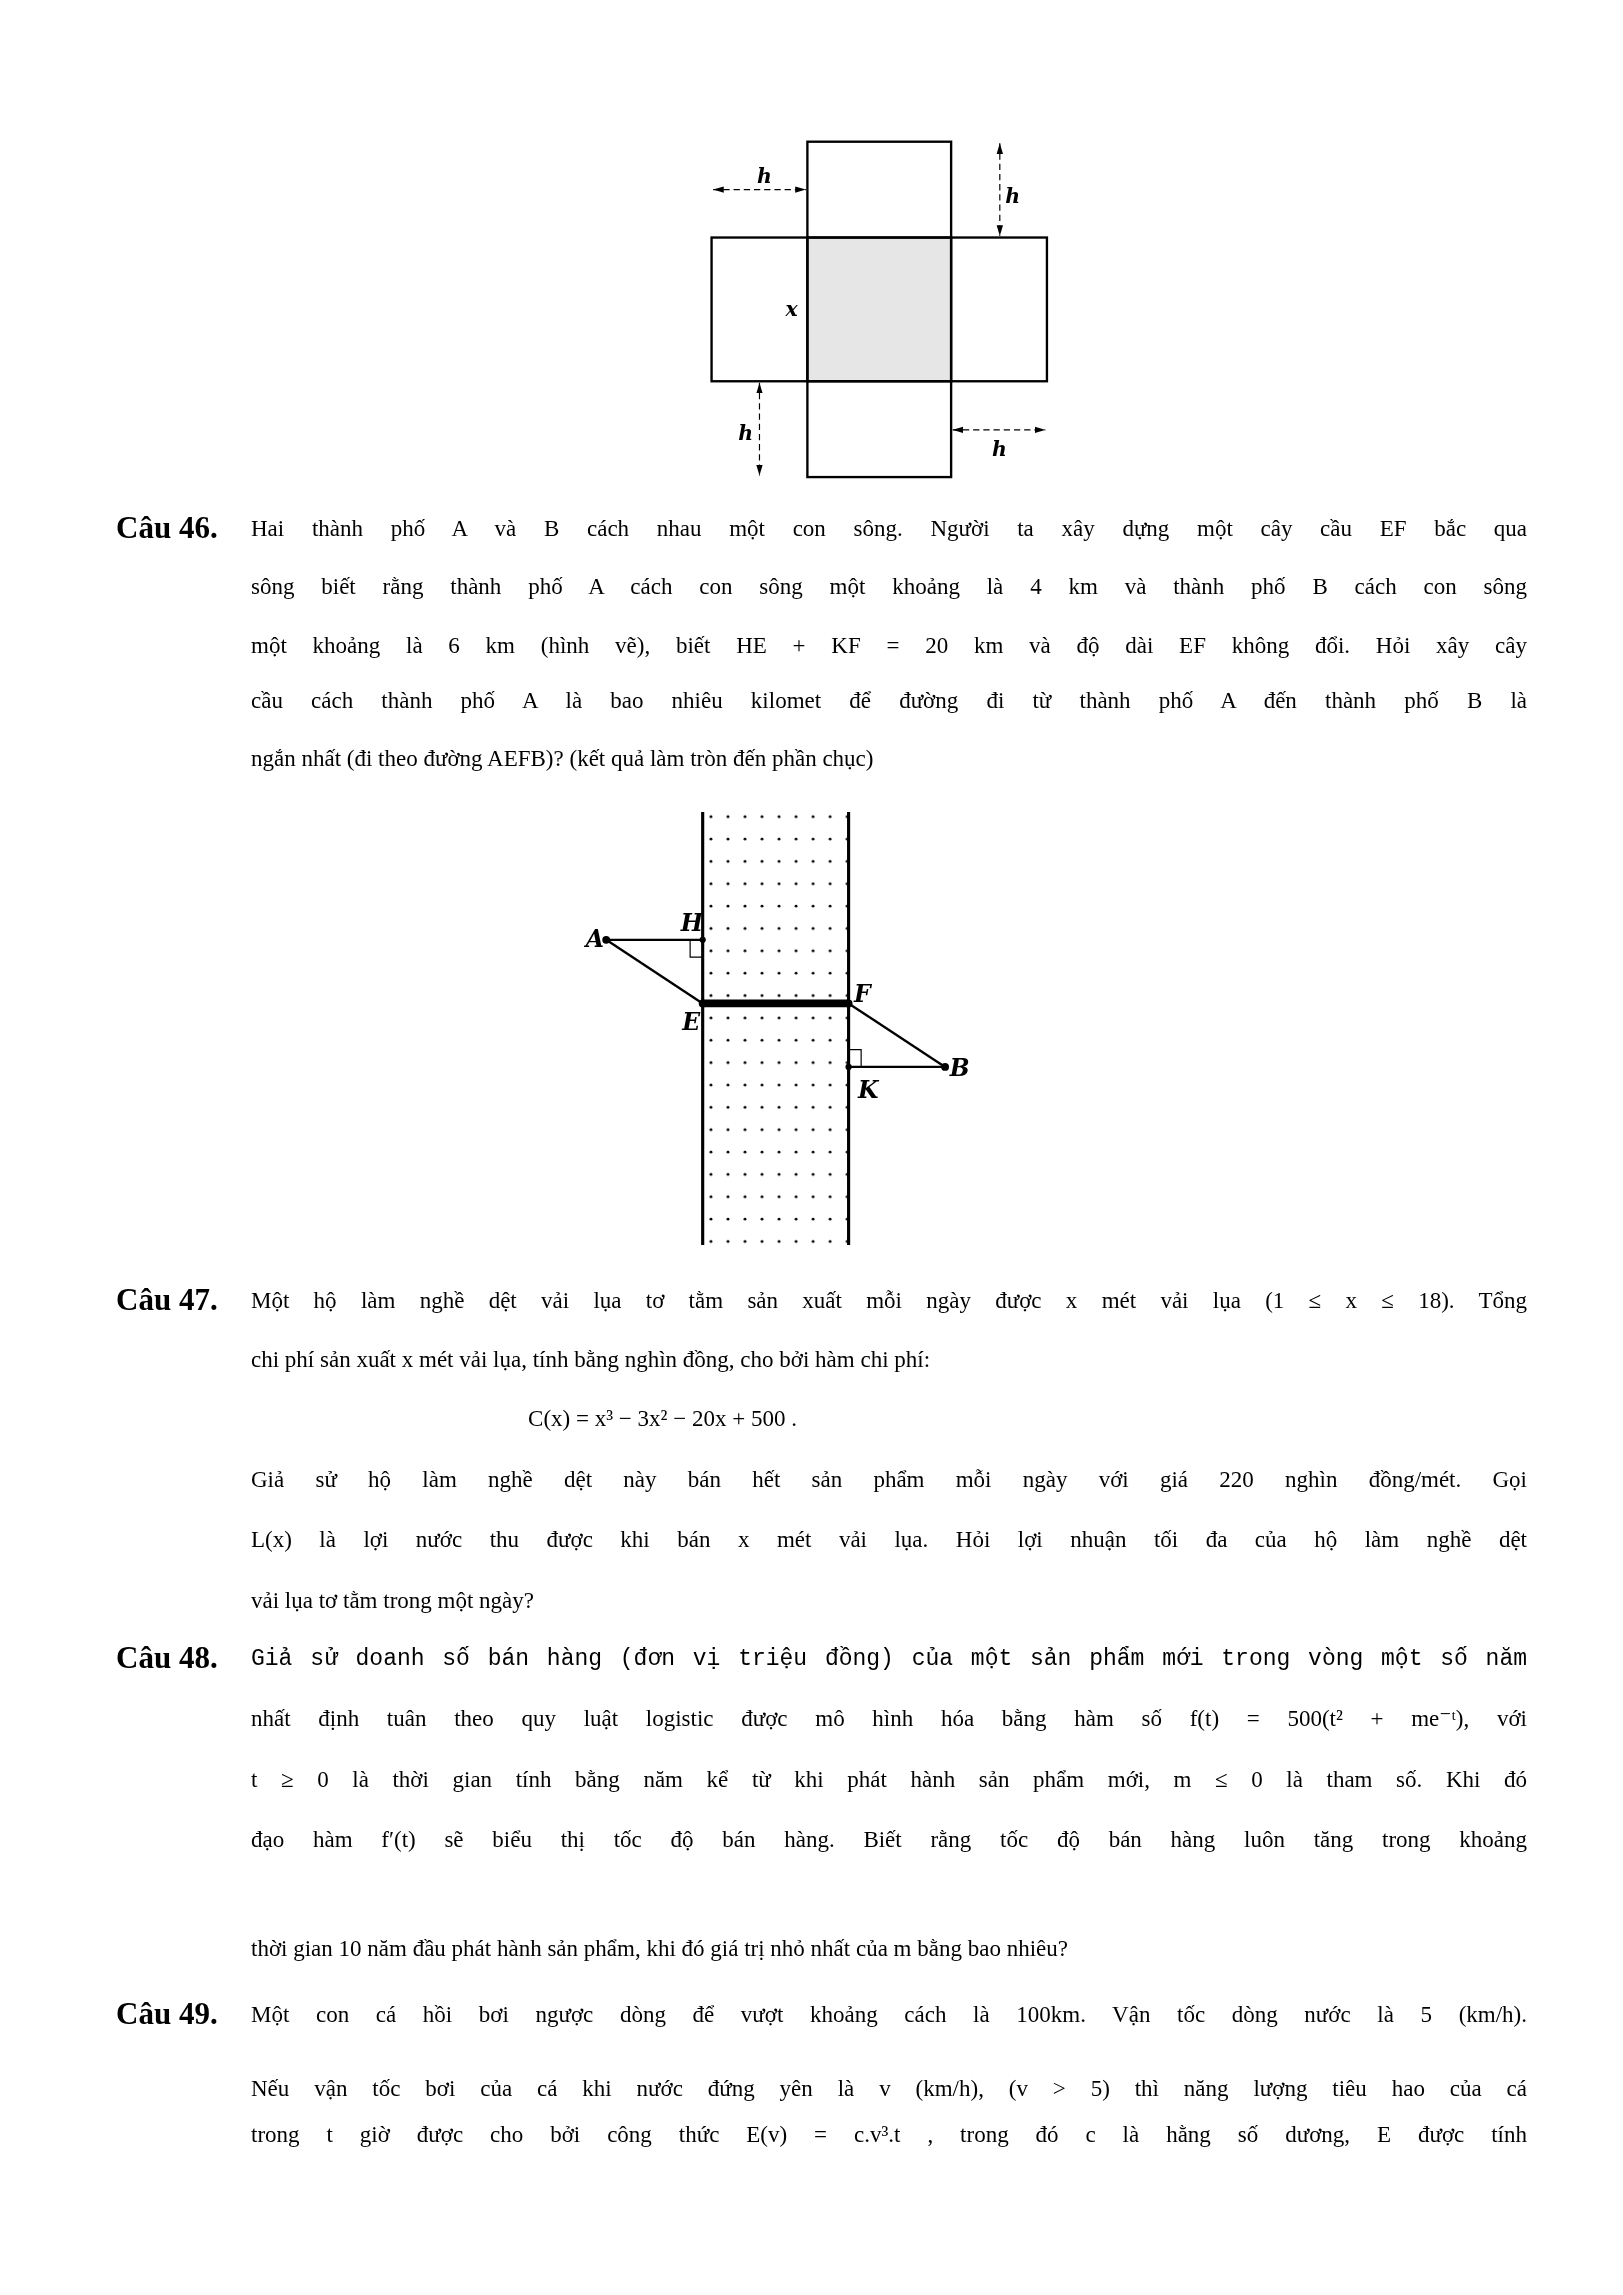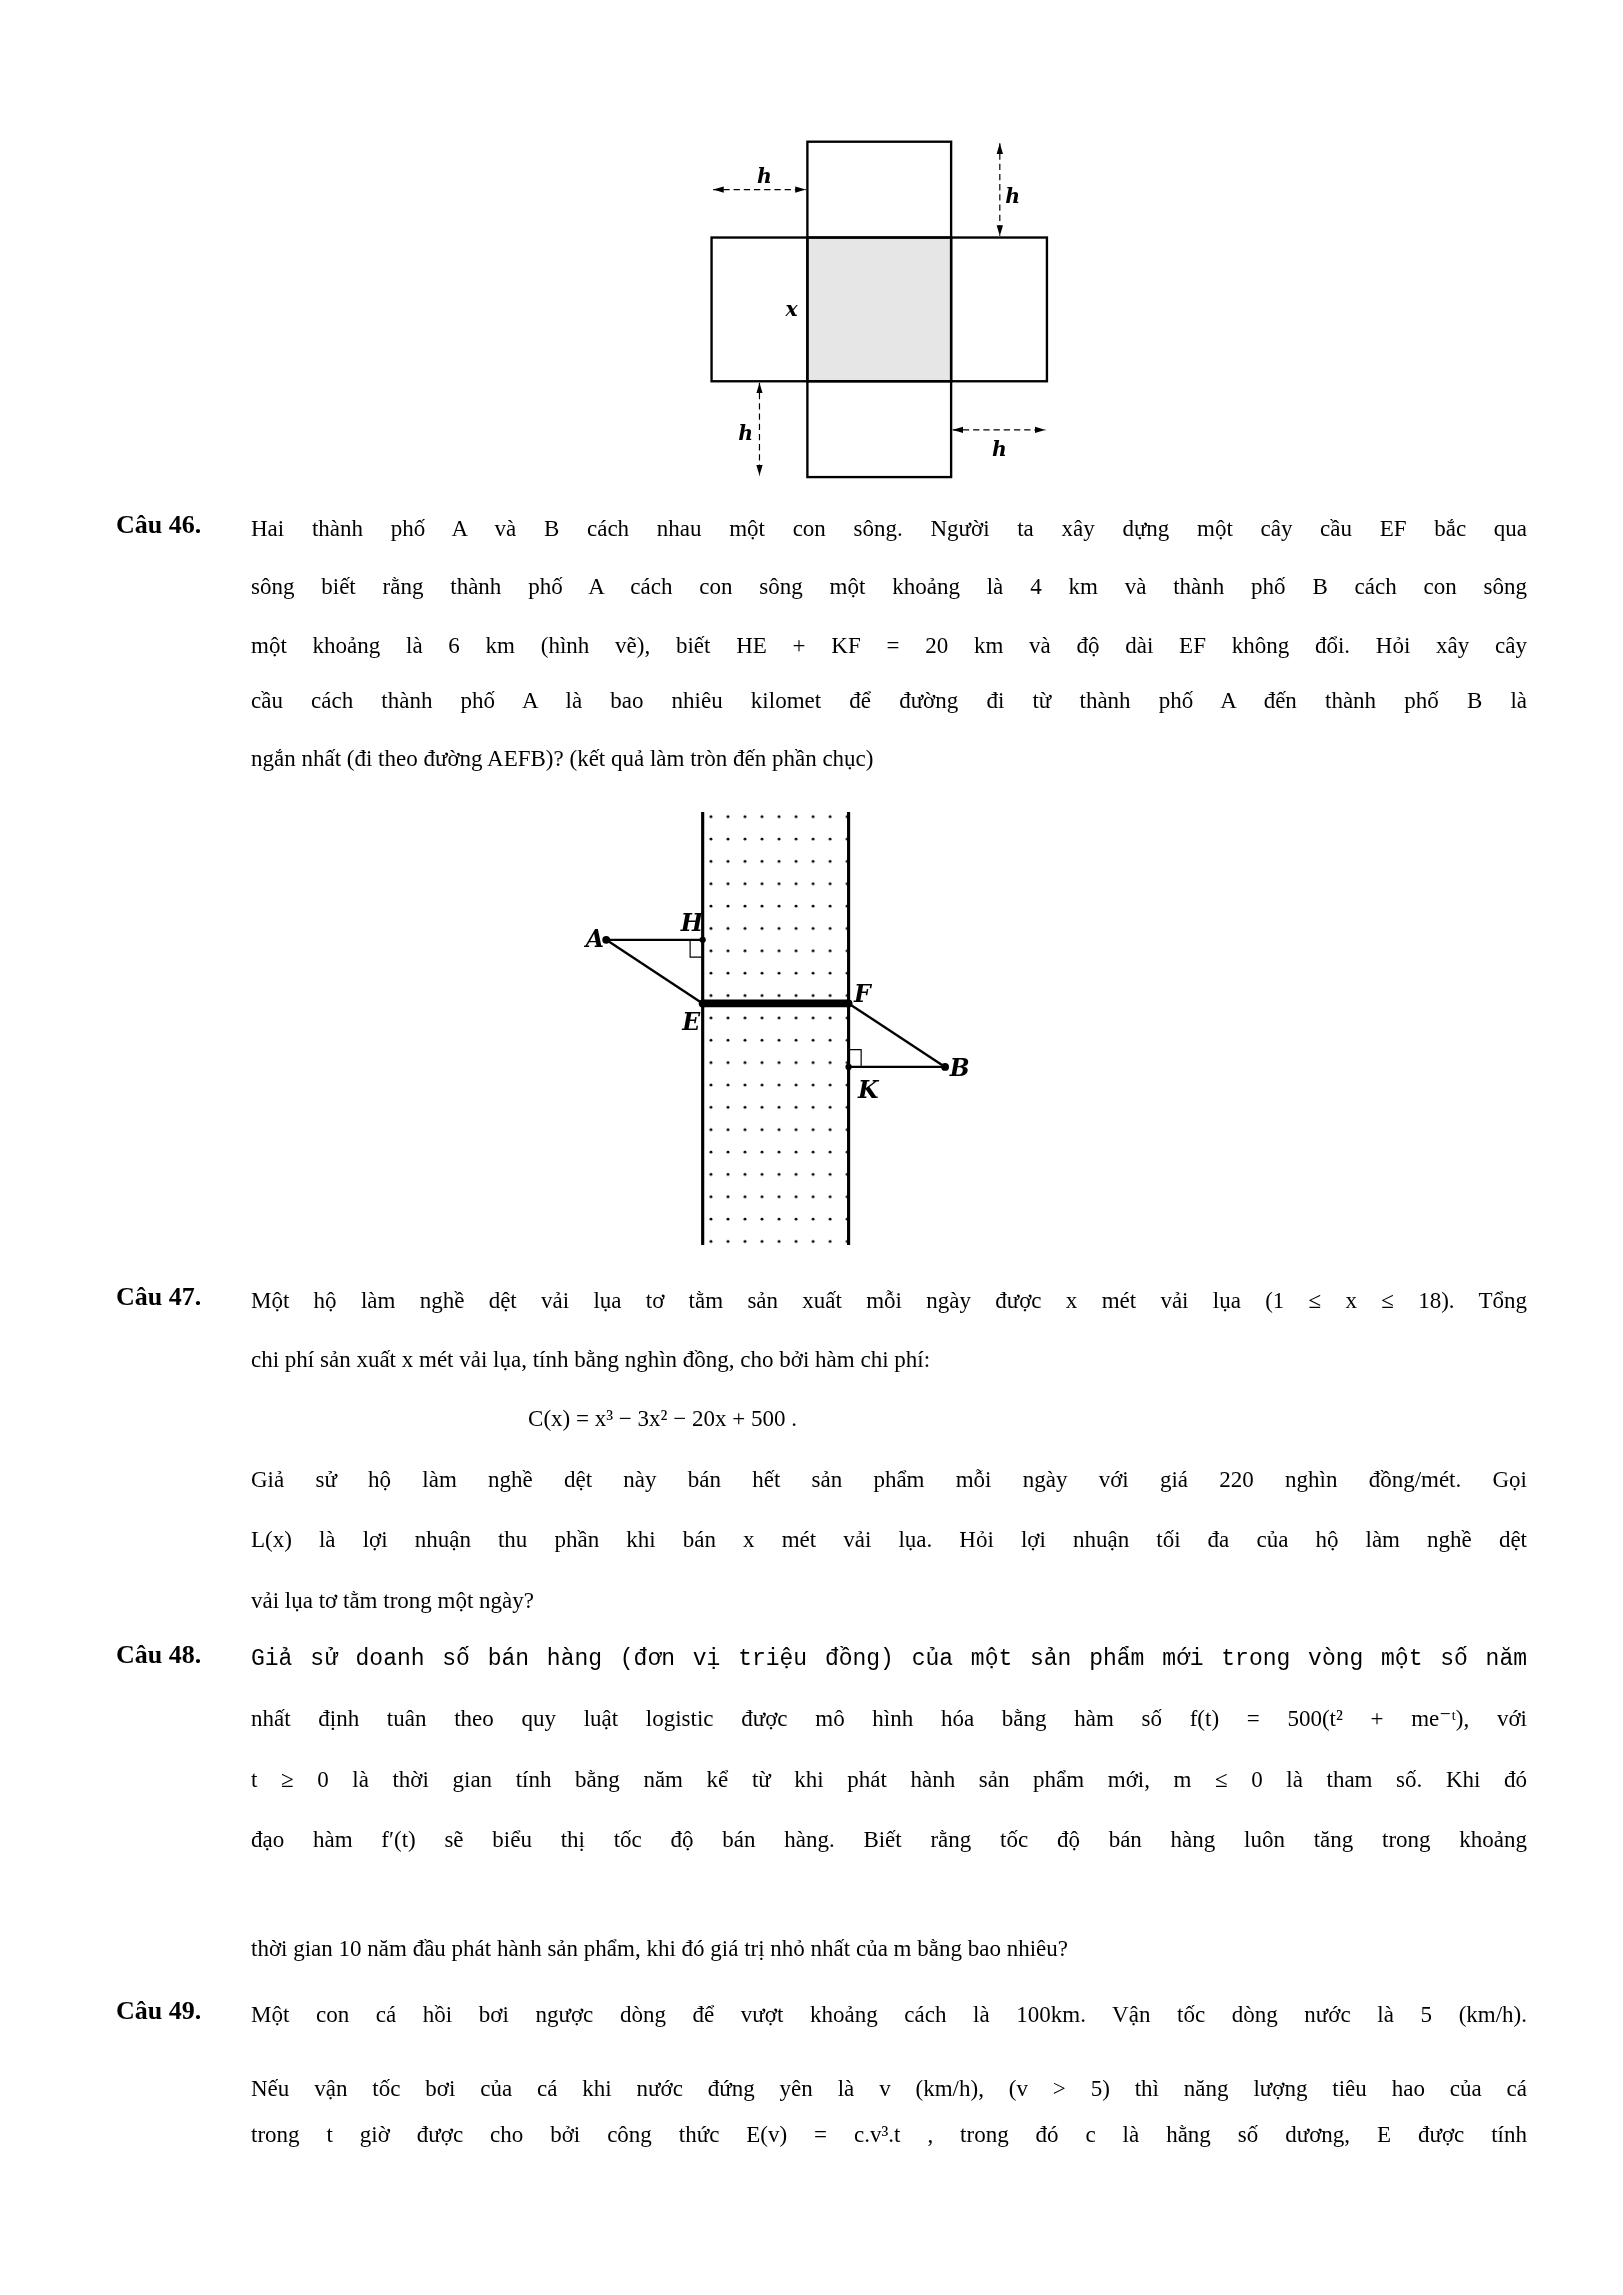--- a/index.html
+++ b/index.html
@@ -3,21 +3,21 @@
 <meta charset="utf-8">
 <style>
   html, body { margin: 0; padding: 0; background: #ffffff; }
   body {
     width: 1623px; height: 2295px; position: relative; overflow: hidden;
     font-family: "Liberation Serif", "DejaVu Serif", serif;
     color: #000;
   }
   .fig { position: absolute; }
   .q-label {
-    position: absolute; left: 116px; font-weight: bold; font-size: 26px;
+    position: absolute; left: 116px; font-weight: bold; font-size: 31px;
     white-space: nowrap;
   }
   .line {
     position: absolute; left: 251px; width: 1276px; font-size: 23px;
     white-space: nowrap; line-height: 38px;
   }
   .line.justify { text-align: justify; text-align-last: justify; }
   .center { left: 0; width: 1325px; text-align: center; }
   .fig-label { font-family: "DejaVu Serif", serif; font-weight: bold; font-style: italic; }
 </style>
@@ -97,21 +97,21 @@
     <text x="490" y="350">B</text>
   </g>
 </svg>
 
 <div class="q-label" style="top:1282px;">Câu 47.</div>
 <div>
   <div class="line justify" style="top:1282px;">Một hộ làm nghề dệt vải lụa tơ tằm sản xuất mỗi ngày được x mét vải lụa (1 ≤ x ≤ 18). Tổng</div>
   <div class="line" style="top:1341px;">chi phí sản xuất x mét vải lụa, tính bằng nghìn đồng, cho bởi hàm chi phí:</div>
   <div class="line center" style="top:1400px;">C(x) = x³ − 3x² − 20x + 500 .</div>
   <div class="line justify" style="top:1461px;">Giả sử hộ làm nghề dệt này bán hết sản phẩm mỗi ngày với giá 220 nghìn đồng/mét. Gọi</div>
-  <div class="line justify" style="top:1521px;">L(x) là lợi nhuận thu phần khi bán x mét vải lụa. Hỏi lợi nhuận tối đa của hộ làm nghề dệt</div>
+  <div class="line justify" style="top:1521px;">L(x) là lợi nước thu được khi bán x mét vải lụa. Hỏi lợi nhuận tối đa của hộ làm nghề dệt</div>
   <div class="line" style="top:1582px;">vải lụa tơ tằm trong một ngày?</div>
 </div>
 
 <div class="q-label" style="top:1640px;text-align:center;">Câu 48.</div>
 <div>
   <div class="line justify" style="top:1640px;font-family:Liberation Mono, monospace;">Giả sử doanh số bán hàng (đơn vị triệu đồng) của một sản phẩm mới trong vòng một số năm</div>
   <div class="line justify" style="top:1700px;">nhất định tuân theo quy luật logistic được mô hình hóa bằng hàm số f(t) = 500(t² + me⁻ᵗ), với</div>
   <div class="line justify" style="top:1761px;">t ≥ 0 là thời gian tính bằng năm kể từ khi phát hành sản phẩm mới, m ≤ 0 là tham số. Khi đó</div>
   <div class="line justify" style="top:1821px;">đạo hàm f′(t) sẽ biểu thị tốc độ bán hàng. Biết rằng tốc độ bán hàng luôn tăng trong khoảng</div>
   <div class="line" style="top:1930px;">thời gian 10 năm đầu phát hành sản phẩm, khi đó giá trị nhỏ nhất của m bằng bao nhiêu?</div>

